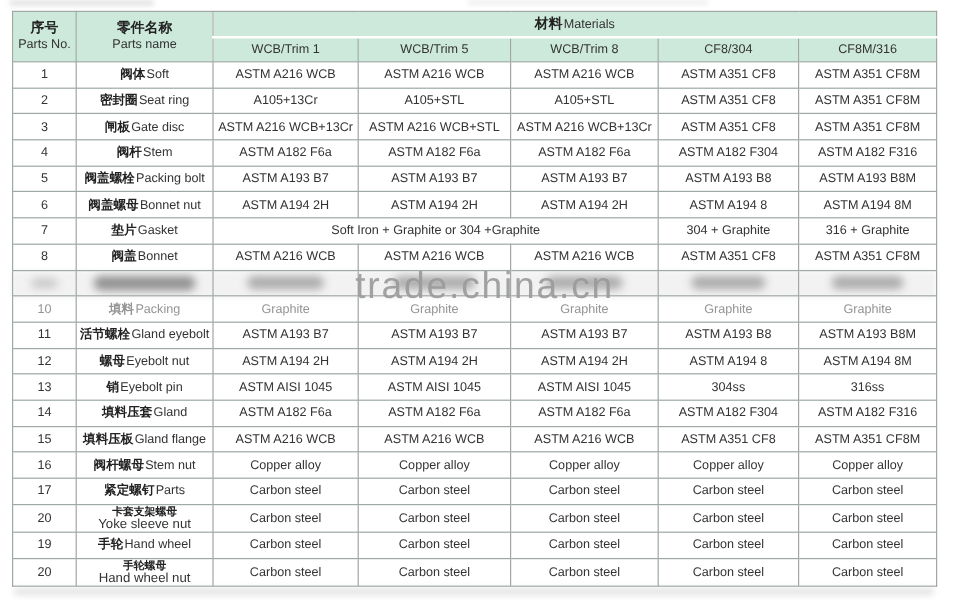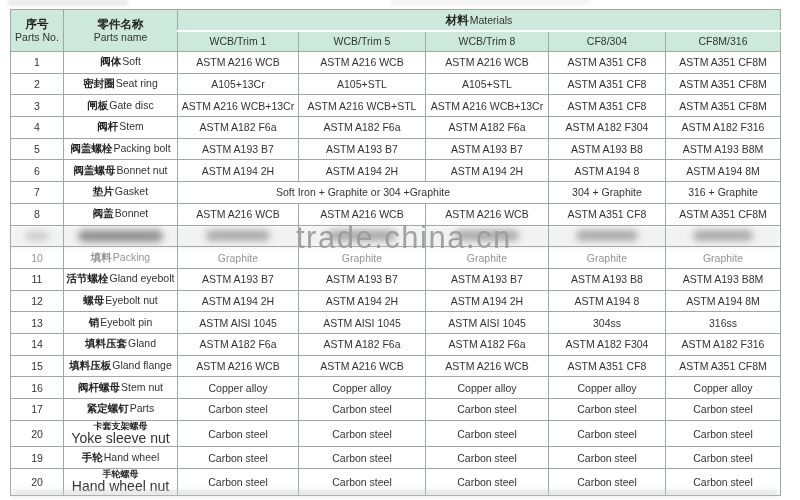--- a/index.html
+++ b/index.html
@@ -21,21 +21,21 @@
   .tbl thead th.materials { border-bottom:2px solid #ffffff;text-align:center; }
   .hdr-cn { display:block; font-weight:bold; font-size:11.5px; color:#222; line-height:1.25; }
   .hdr-en { display:block; font-size:10.5px; color:#333; line-height:1.2; }
   .materials .hdr-cn, .materials .hdr-en { display:inline; }
   .materials .hdr-en { margin-left:1px; }
   .tbl tbody td { height:21.7px; background:#ffffff; }
   td.name .cn { font-weight:bold; color:#222; }
   td.name .en { margin-left:1px; }
   tr.two-line td.name { line-height:1.12; }
   tr.two-line td.name .cn { display:block; font-size:9px; }
-  tr.two-line td.name .en { display:block; font-size:14px; margin:0; }
+  tr.two-line td.name .en { display:block; font-size:11px; margin:0; }
   tr.faded td, tr.faded td .cn, tr.faded td .en { color:#949494; }
   .blob { margin:0 auto; border-radius:6px; filter:blur(3.5px); }
   .blob-name { width:78%; height:12px; background:#6e6e6e; opacity:.8; }
   .blob-val  { width:55%; height:11px; background:#8e8e8e; opacity:.75; }
   .blob-num  { width:45%; height:8px;  background:#b5b5b5; opacity:.7; }
   .watermark {
     position:absolute; left:296px; top:220px; font-size:31px; letter-spacing:1.5px;
     color:#9a9a9a; opacity:.9; z-index:5; pointer-events:none;text-align:center;
   }
   .row9-haze {

